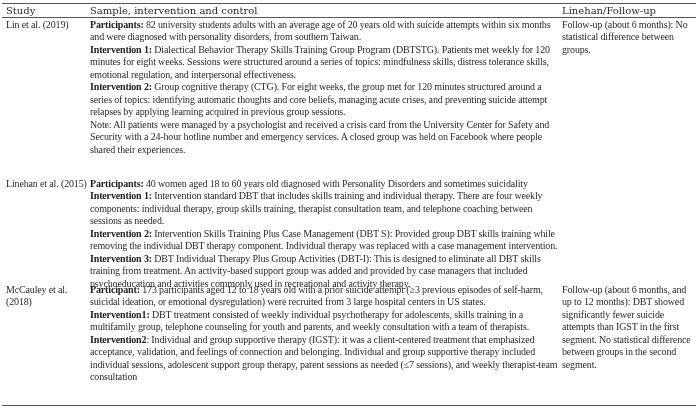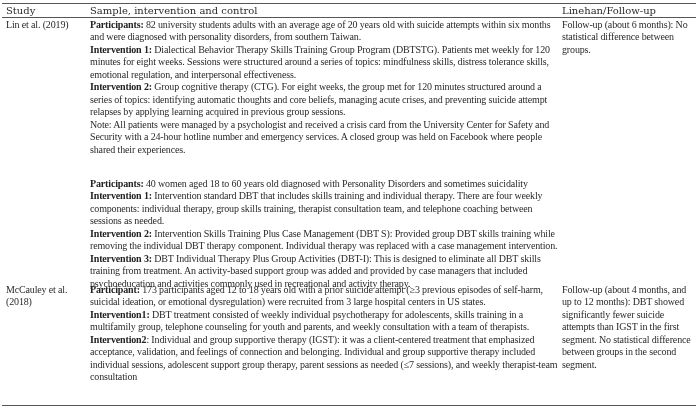--- a/index.html
+++ b/index.html
@@ -39,27 +39,28 @@
 
   <div class="cell study" style="top:15px">Lin et al. (2019)</div>
   <div class="cell body" style="top:15px">
     <p class="para"><b>Participants:</b><span> 82 university students adults with an average age of 20 years old with suicide attempts within six months and were diagnosed with personality disorders, from southern Taiwan.</span></p>
     <p class="para"><b>Intervention 1:</b><span> Dialectical Behavior Therapy Skills Training Group Program (DBTSTG). Patients met weekly for 120 minutes for eight weeks. Sessions were structured around a series of topics: mindfulness skills, distress tolerance skills, emotional regulation, and interpersonal effectiveness.</span></p>
     <p class="para"><b>Intervention 2:</b><span> Group cognitive therapy (CTG). For eight weeks, the group met for 120 minutes structured around a series of topics: identifying automatic thoughts and core beliefs, managing acute crises, and preventing suicide attempt relapses by applying learning acquired in previous group sessions.</span></p>
     <p class="para"><span>Note: All patients were managed by a psychologist and received a crisis card from the University Center for Safety and Security with a 24-hour hotline number and emergency services. A closed group was held on Facebook where people shared their experiences.</span></p>
   </div>
   <div class="cell res" style="top:15px">Follow-up (about 6 months): No statistical difference between groups.</div>
 
+  <div class="cell study" style="top:174px">Linehan et al. (2015)</div>
   <div class="cell body" style="top:174px">
     <p class="para"><b>Participants:</b><span> 40 women aged 18 to 60 years old diagnosed with Personality Disorders and sometimes suicidality</span></p>
     <p class="para"><b>Intervention 1:</b><span> Intervention standard DBT that includes skills training and individual therapy. There are four weekly components: individual therapy, group skills training, therapist consultation team, and telephone coaching between sessions as needed.</span></p>
     <p class="para"><b>Intervention 2:</b><span> Intervention Skills Training Plus Case Management (DBT S): Provided group DBT skills training while removing the individual DBT therapy component. Individual therapy was replaced with a case management intervention.</span></p>
     <p class="para"><b>Intervention 3:</b><span> DBT Individual Therapy Plus Group Activities (DBT-I): This is designed to eliminate all DBT skills training from treatment. An activity-based support group was added and provided by case managers that included psychoeducation and activities commonly used in recreational and activity therapy.</span></p>
   </div>
 
   <div class="cell study" style="top:280px">McCauley et al. (2018)</div>
   <div class="cell body" style="top:280px">
     <p class="para"><b>Participant:</b><span> 173 participants aged 12 to 18 years old with a prior suicide attempt (≥3 previous episodes of self-harm, suicidal ideation, or emotional dysregulation) were recruited from 3 large hospital centers in US states.</span></p>
     <p class="para"><b>Intervention1:</b><span> DBT treatment consisted of weekly individual psychotherapy for adolescents, skills training in a multifamily group, telephone counseling for youth and parents, and weekly consultation with a team of therapists.</span></p>
     <p class="para"><b>Intervention2</b><span>: Individual and group supportive therapy (IGST): it was a client-centered treatment that emphasized acceptance, validation, and feelings of connection and belonging. Individual and group supportive therapy included individual sessions, adolescent support group therapy, parent sessions as needed (≤7 sessions), and weekly therapist-team consultation</span></p>
   </div>
-  <div class="cell res" style="top:280px">Follow-up (about 4 months, and up to 12 months): DBT showed significantly fewer suicide attempts than IGST in the first segment.  No statistical difference between groups in the second segment.</div>
+  <div class="cell res" style="top:280px">Follow-up (about 6 months, and up to 12 months): DBT showed significantly fewer suicide attempts than IGST in the first segment.  No statistical difference between groups in the second segment.</div>
 </div>
 
 </body></html>

